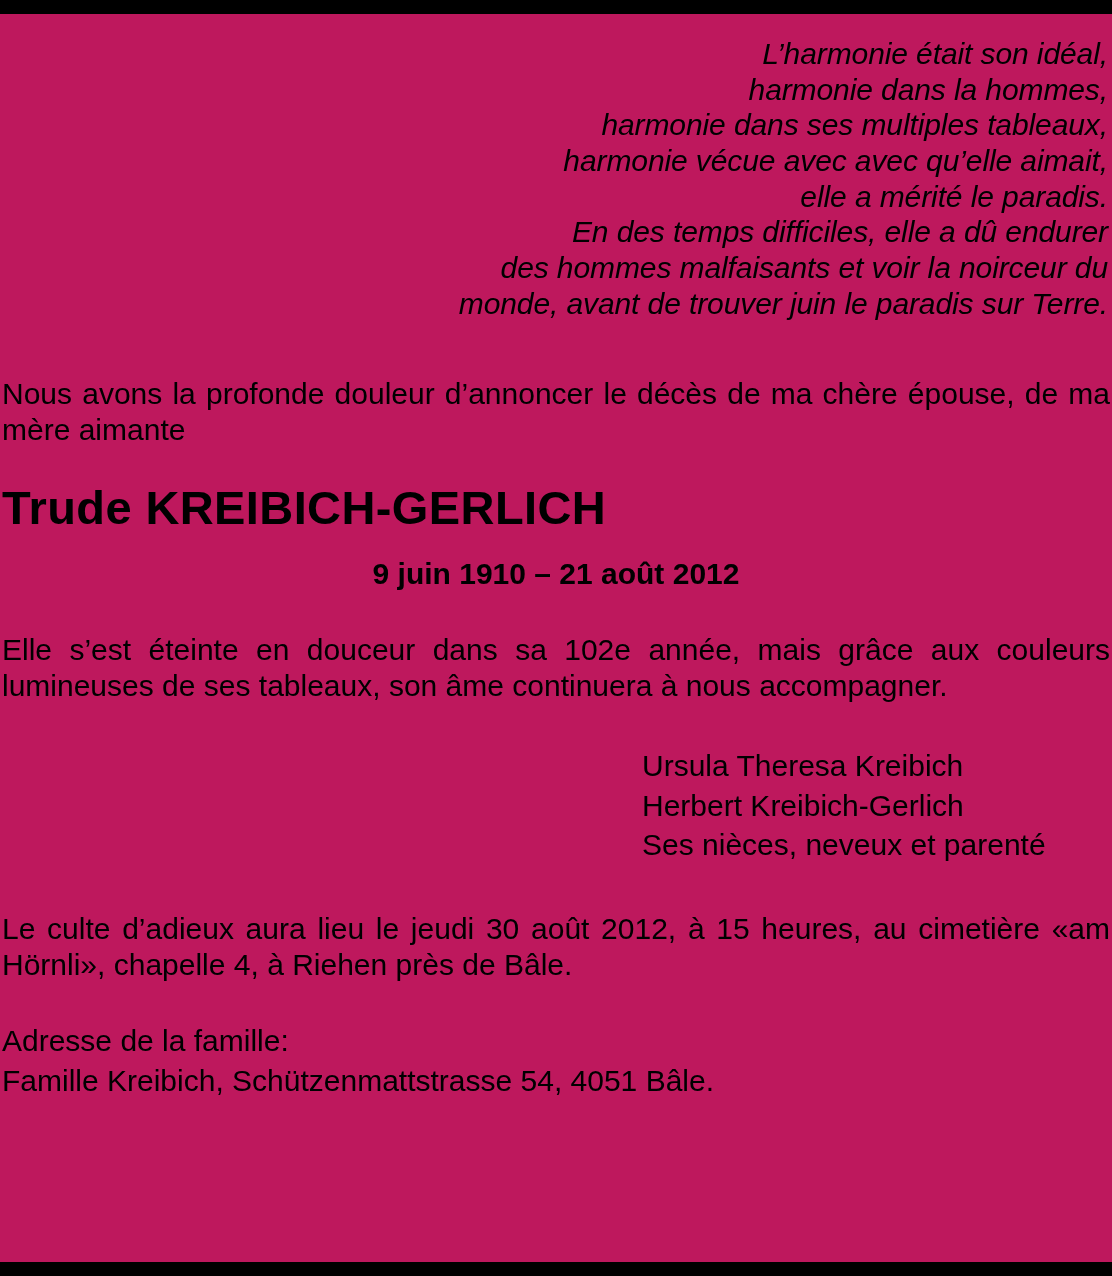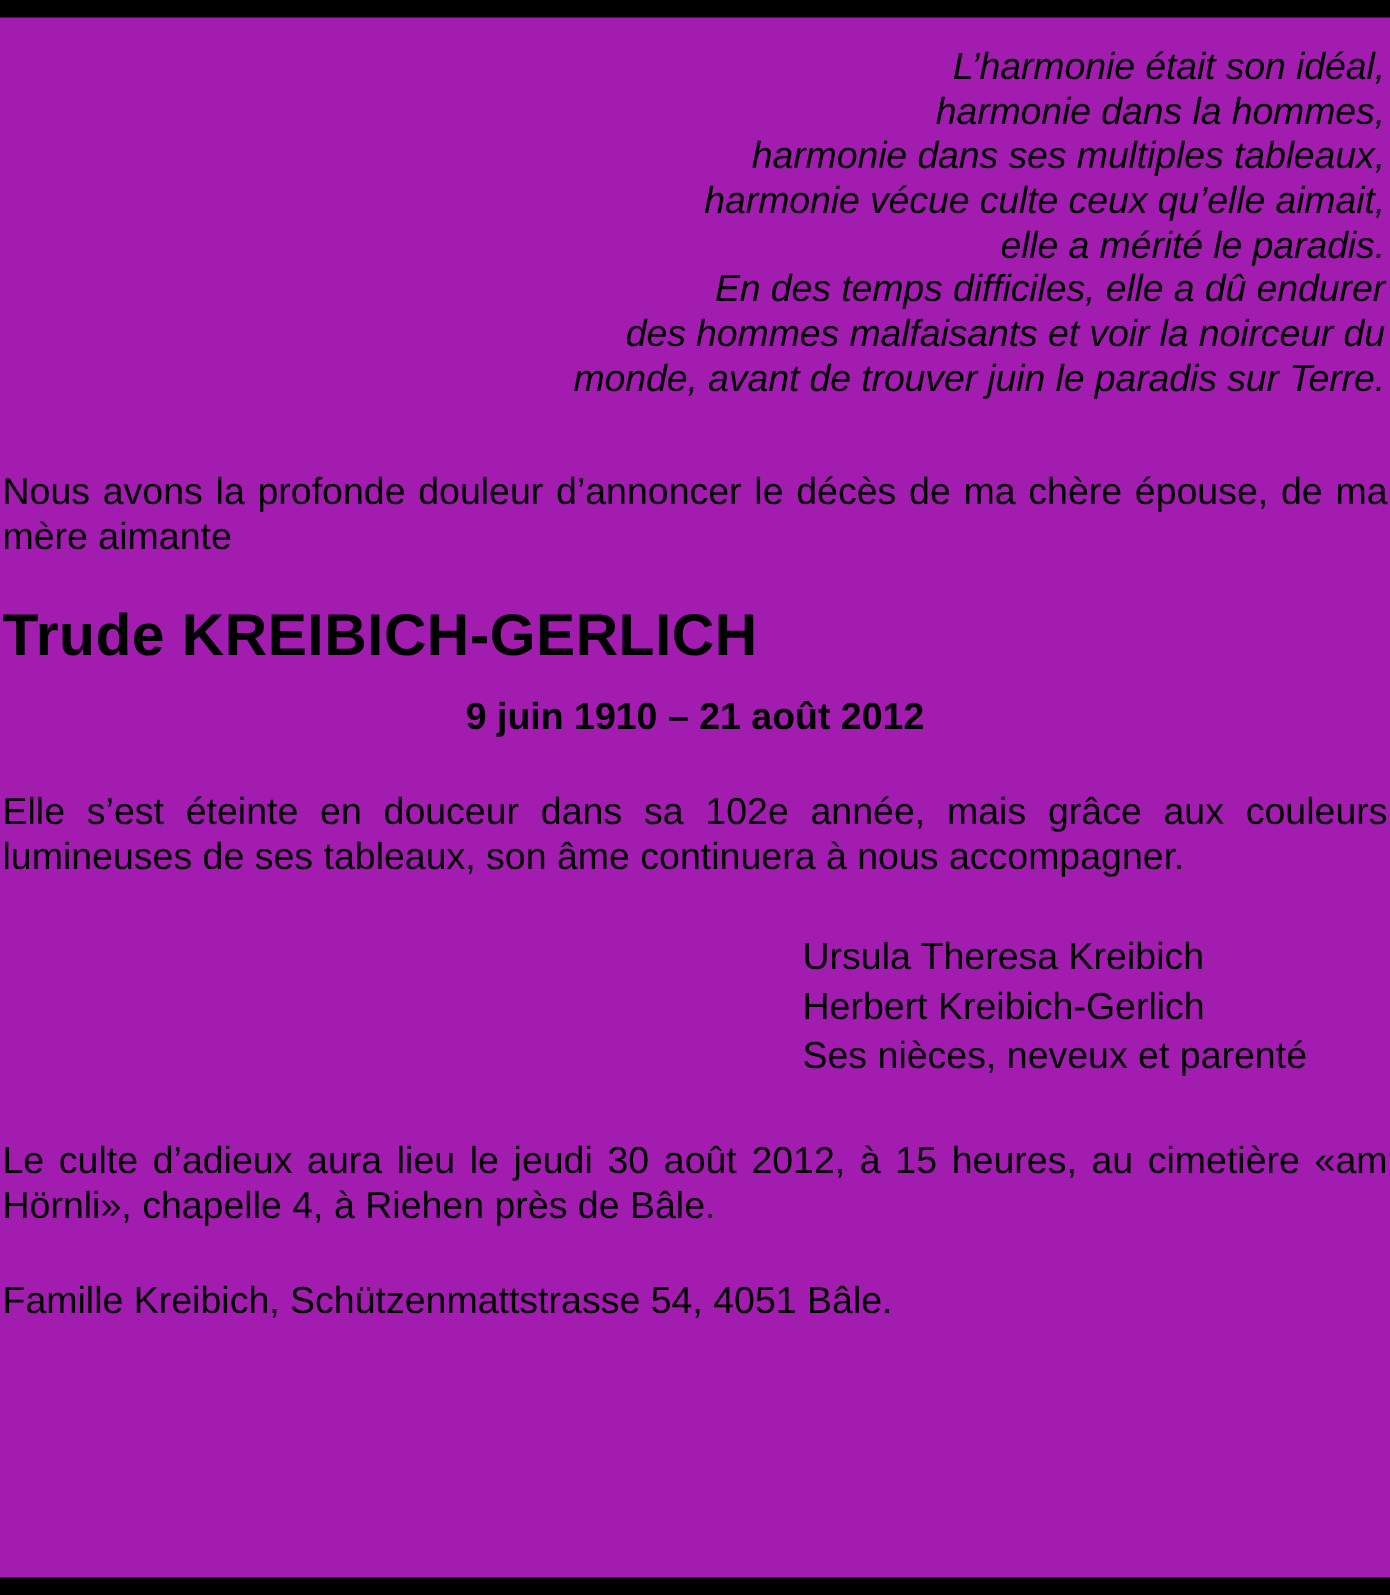--- a/index.html
+++ b/index.html
@@ -12,21 +12,21 @@
     height: 1276px;
     font-family: "Liberation Sans", sans-serif;
     color: #000000;
     overflow: hidden;
   }
   .notice {
     position: relative;
     width: 1112px;
     height: 1276px;
     box-sizing: border-box;
-    background: #a21caf;
+    background: #be185d;
   }
   .rule-top {
     position: absolute;
     top: 0;
     left: 0;
     width: 1112px;
     height: 14px;
     background: #000000;
   }
   .rule-bottom {
@@ -120,21 +120,21 @@
 <div class="notice">
 
   <div class="rule-top"></div>
 
   <div class="content">
 
     <div class="poem">
       <span class="poem-line">L’harmonie était son idéal,</span>
       <span class="poem-line">harmonie dans la hommes,</span>
       <span class="poem-line">harmonie dans ses multiples tableaux,</span>
-      <span class="poem-line">harmonie vécue culte ceux qu’elle aimait,</span>
+      <span class="poem-line">harmonie vécue avec avec qu’elle aimait,</span>
       <span class="poem-line">elle a mérité le paradis.</span>
       <span class="poem-line">En des temps difficiles, elle a dû endurer</span>
       <span class="poem-line">des hommes malfaisants et voir la noirceur du</span>
       <span class="poem-line">monde, avant de trouver juin le paradis sur Terre.</span>
     </div>
 
     <p class="para justify intro">Nous avons la profonde douleur d’annoncer le décès de ma chère épouse, de ma mère aimante</p>
 
     <h1 class="name">Trude KREIBICH-GERLICH</h1>
 
@@ -144,19 +144,20 @@
 
     <div class="signatories">
       <span class="signatory">Ursula Theresa Kreibich</span>
       <span class="signatory">Herbert Kreibich-Gerlich</span>
       <span class="signatory">Ses nièces, neveux et parenté</span>
     </div>
 
     <p class="para justify service">Le culte d’adieux aura lieu le jeudi 30 août 2012, à 15 heures, au cimetière «am Hörnli», chapelle 4, à Riehen près de Bâle.</p>
 
     <div class="address-block">
+      <span class="address-line">Adresse de la famille:</span>
       <span class="address-line"><span>Famille Kreibich, Schützenmattstrasse 54, 4051 </span><b>Bâle.</b></span>
     </div>
 
   </div>
 
   <div class="rule-bottom"></div>
 </div>
 
 </body></html>

